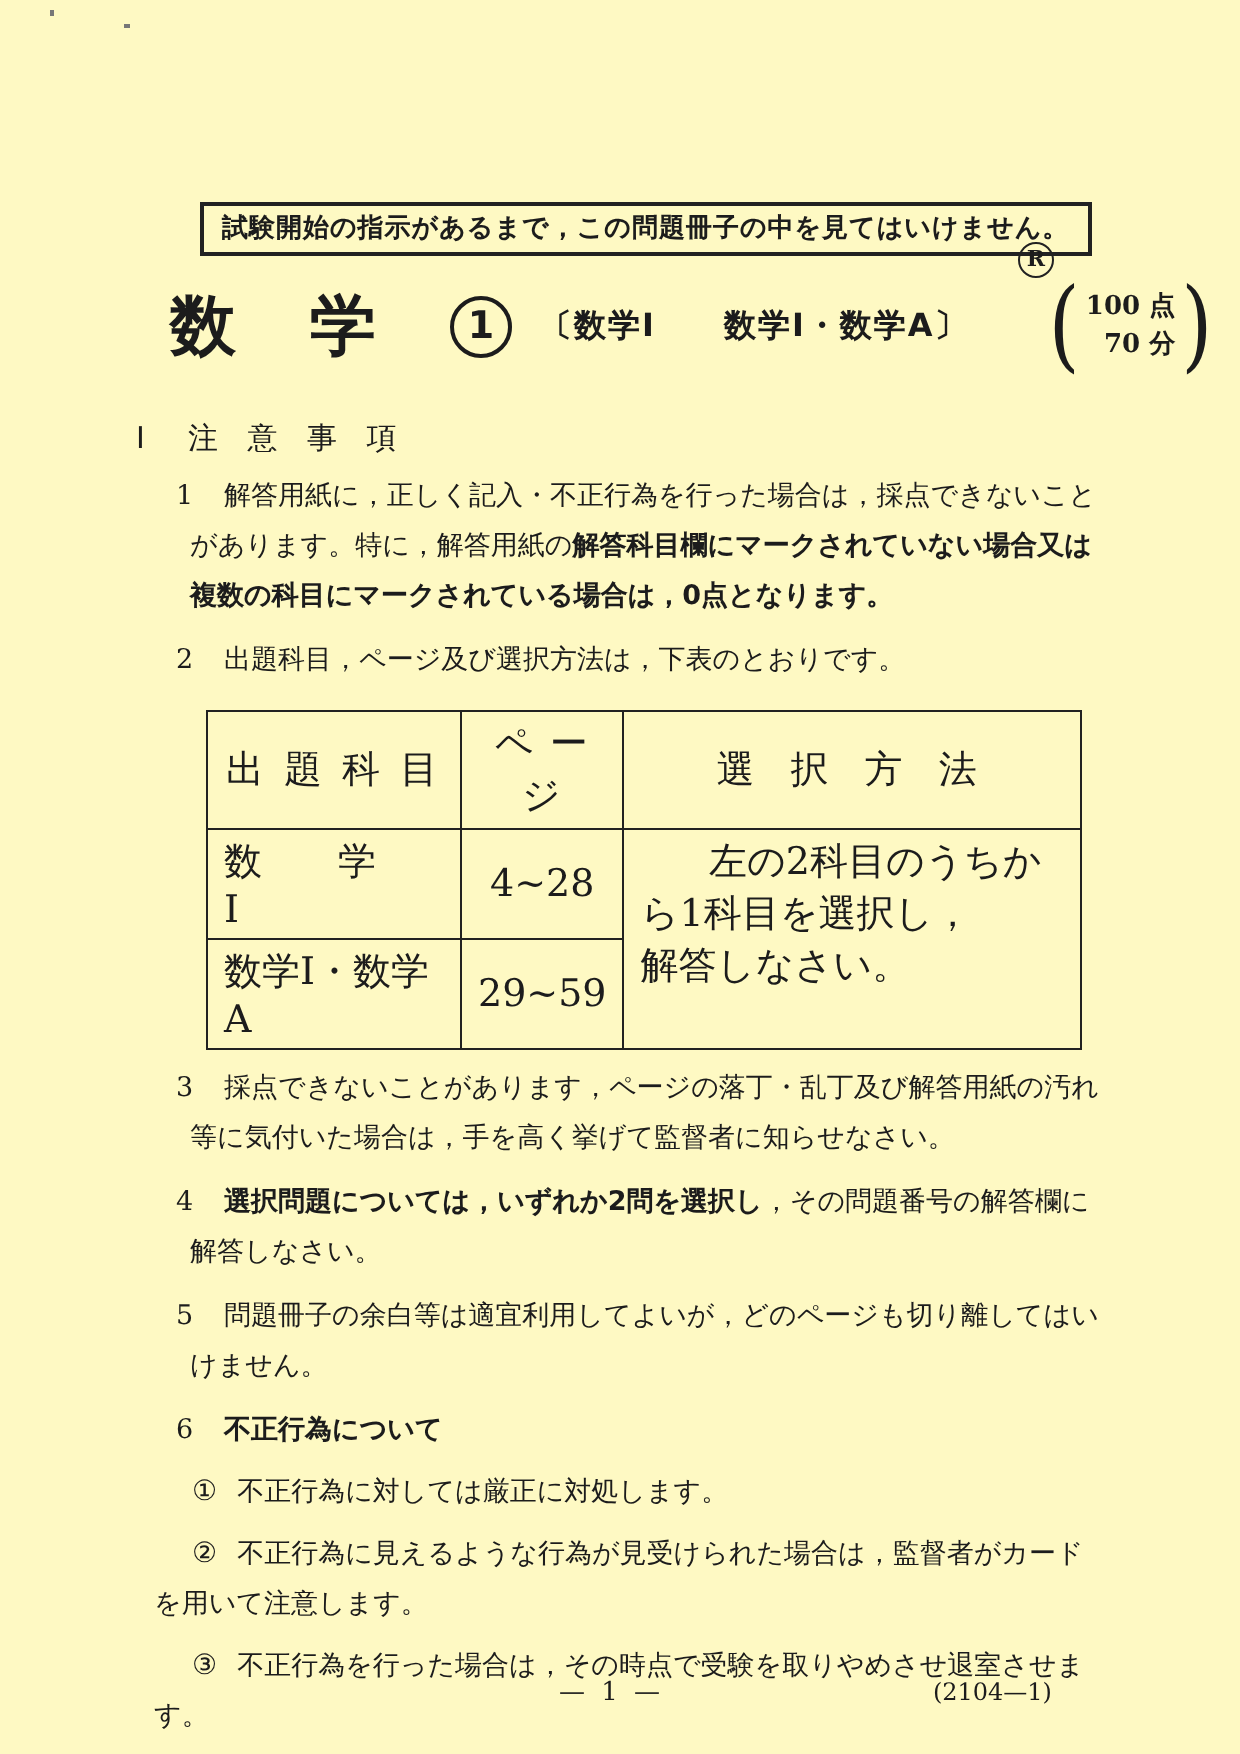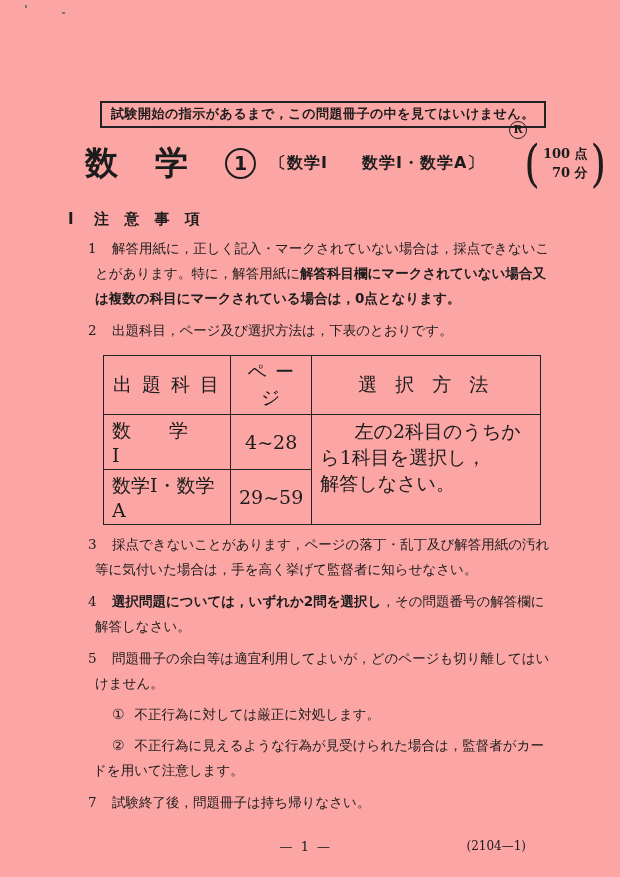--- a/index.html
+++ b/index.html
@@ -1,20 +1,20 @@
 <!DOCTYPE html>
 <html><head>
 <meta charset="utf-8">
 <style>
   html,body { margin:0; padding:0; background:#e8e8e8; }
   .page {
     position: relative;
     width: 620px; height: 877px;
     margin: 0 auto;
-    background: #fca5a5;
+    background: #fef9c3;
     color: #1c1c1c;
     font-family: "DejaVu Serif", "Liberation Serif", serif;
     overflow: hidden;
   }
   .content { padding: 0 70px 0 68px; }
 
   
   .warning-box {
     display: inline-block;
     margin: 101px 0 0 32px;
@@ -70,39 +70,39 @@
   .pts-col { display: flex; flex-direction: column; align-items: flex-end; padding: 0 3px; }
   .pts-col span {
     font-size: 13px; font-weight: 600; line-height: 19px; white-space: nowrap;
     font-family: "DejaVu Serif", serif;
   }
 
   
   .sec-heading {
     margin-top: 24px;
     font-family: "DejaVu Sans", "Liberation Sans", sans-serif;
-    font-weight: 700; font-size: 15px;
+    font-weight: 400; font-size: 15px;
   }
   .sec-heading .sec-num { display:inline-block; width: 26px; }
 
   
   .item {
     margin-left: 27px; margin-top: 7px;
     font-size: 13.5px; line-height: 25px;
   }
   .item .inum {
     display: inline-block; width: 24px; margin-left: -7px;
     font-family: "DejaVu Serif", serif;
   }
   .item b, .bold-seg {
     font-family: "DejaVu Sans", "Liberation Sans", sans-serif;
     font-weight: 700;
   }
   .sub-item {
-    margin-left: 25px; margin-top: 6px;
+    margin-left: 9px; margin-top: 6px;
     font-size: 13.5px; line-height: 25px;
   }
   .sub-item .snum {
     display: inline-block; margin-left: 19px; margin-right: 10px;
     font-size: 14px;
   }
 
   
   table.subject-table {
     border-collapse: collapse;
@@ -168,21 +168,21 @@
         </span>
         <span class="big-paren">)</span>
       </span>
     </div>
 
     <div class="sec-heading">
       <span class="sec-num">Ⅰ</span><span style="letter-spacing:5px;">注 意 事 項</span>
     </div>
 
     <div class="item">
-      <span class="inum">1</span><span><span>解答用紙に，正しく記入・マークされていない場合は，採点できないことがあります。特に，解答用紙に</span><b>解答科目欄にマークされていない場合又は複数の科目にマークされている場合は，0点となります。</b><span></span></span>
+      <span class="inum">1</span><span><span>解答用紙に，正しく記入・不正行為を行った場合は，採点できないことがあります。特に，解答用紙の</span><b>解答科目欄にマークされていない場合又は複数の科目にマークされている場合は，0点となります。</b><span></span></span>
     </div>
 
     <div class="item">
       <span class="inum">2</span><span><span>出題科目，ページ及び選択方法は，下表のとおりです。</span><b></b><span></span></span>
     </div>
 
     <table class="subject-table">
       <tbody>
           <tr>
         <th class="c-subject">出 題 科 目</th>
@@ -209,26 +209,32 @@
     </div>
 
     <div class="item">
       <span class="inum">4</span><span><span></span><b>選択問題については，いずれか2問を選択し</b><span>，その問題番号の解答欄に解答しなさい。</span></span>
     </div>
 
     <div class="item">
       <span class="inum">5</span><span><span>問題冊子の余白等は適宜利用してよいが，どのページも切り離してはいけません。</span><b></b><span></span></span>
     </div>
 
+    <div class="item">
+      <span class="inum">6</span><span><span></span><b>不正行為について</b><span></span></span>
+    </div>
 
     <div class="sub-item">
       <span class="snum">①</span><span>不正行為に対しては厳正に対処します。</span>
     </div>
     <div class="sub-item">
       <span class="snum">②</span><span>不正行為に見えるような行為が見受けられた場合は，監督者がカードを用いて注意します。</span>
+    </div>
+    <div class="sub-item">
+      <span class="snum">③</span><span>不正行為を行った場合は，その時点で受験を取りやめさせ退室させます。</span>
     </div>
 
     <div class="item">
       <span class="inum">7</span><span><span>試験終了後，問題冊子は持ち帰りなさい。</span><b></b><span></span></span>
     </div>
 
     
     
 
   </div>

